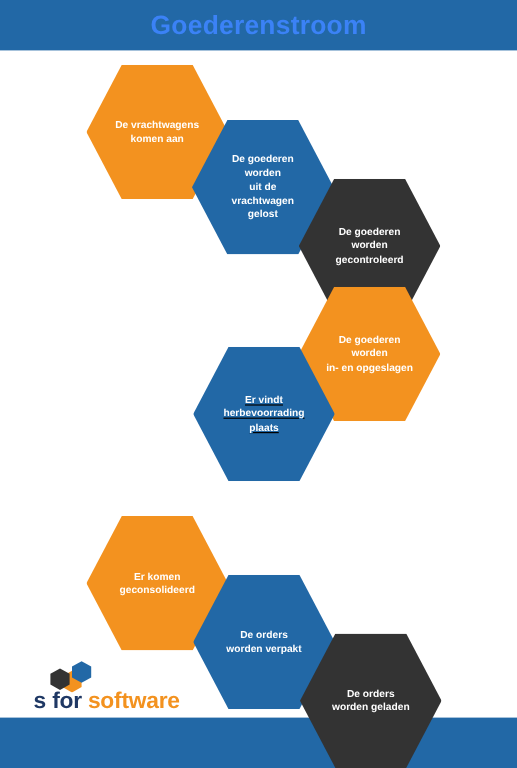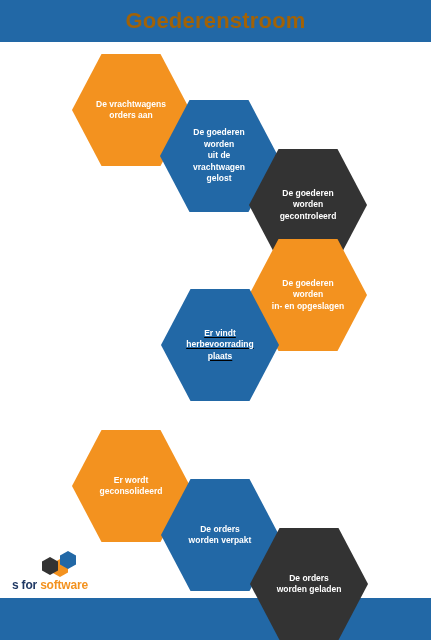--- a/index.html
+++ b/index.html
@@ -27,21 +27,21 @@
     width: 431px; height: 42px;
     background: #2268a6;
   }
   #header-title {
     position: absolute;
     left: 0; top: 0;
     width: 431px; height: 42px;
     display: flex;
     align-items: center;
     justify-content: center;
-    color: #a16207;
+    color: #3b82f6;
     font-size: 22px;
     font-weight: bold;
     letter-spacing: 0.2px;
     white-space: nowrap;
   }
 
   
   #footer-band {
     position: absolute;
     left: 0; top: 598px;
@@ -88,24 +88,24 @@
     width: 112px;
     height: 46px;
   }
   #logo-mark {
     position: absolute;
     left: 28px; top: 0;
     width: 44px; height: 28px;
   }
   #logo-text {
     position: absolute;
-    left: 0; top: 26px;
+    left: 16px; top: 26px;
     width: 112px;
     height: 20px;
-    font-size: 12px;
+    font-size: 19px;
     font-weight: bold;
     letter-spacing: -0.2px;
     white-space: nowrap;
     line-height: 20px;
   }
   .logo-word-dark { color: #1f3864; }
   .logo-word-orange { color: #f3921f; }
 </style>
 </head>
 <body>
@@ -114,21 +114,21 @@
 
   <div id="header-band"></div>
   <div id="header-title">Goederenstroom</div>
 
   <div id="footer-band"></div>
 
   <div id="flow">
 
     <div class="hex c-orange" style="left:72px; top:54px;">
       <span class="hex-label">De vrachtwagens
-orders aan</span>
+komen aan</span>
     </div>
 
     <div class="hex c-blue" style="left:160px; top:100px;">
       <span class="hex-label">De goederen worden
 uit de
 vrachtwagen gelost</span>
     </div>
 
     <div class="hex c-dark" style="left:249px; top:149px;">
       <span class="hex-label">De goederen worden
@@ -141,21 +141,21 @@
     </div>
 
     <div class="hex c-blue" style="left:161px; top:289px;text-decoration:underline;">
       <span class="hex-label">Er vindt
 herbevoorrading
 plaats</span>
     </div>
 
 
     <div class="hex c-orange" style="left:72px; top:430px;">
-      <span class="hex-label">Er wordt
+      <span class="hex-label">Er komen
 geconsolideerd</span>
     </div>
 
     <div class="hex c-blue" style="left:161px; top:479px;">
       <span class="hex-label">De orders
 worden verpakt</span>
     </div>
 
     <div class="hex c-dark" style="left:250px; top:528px;">
       <span class="hex-label">De orders

